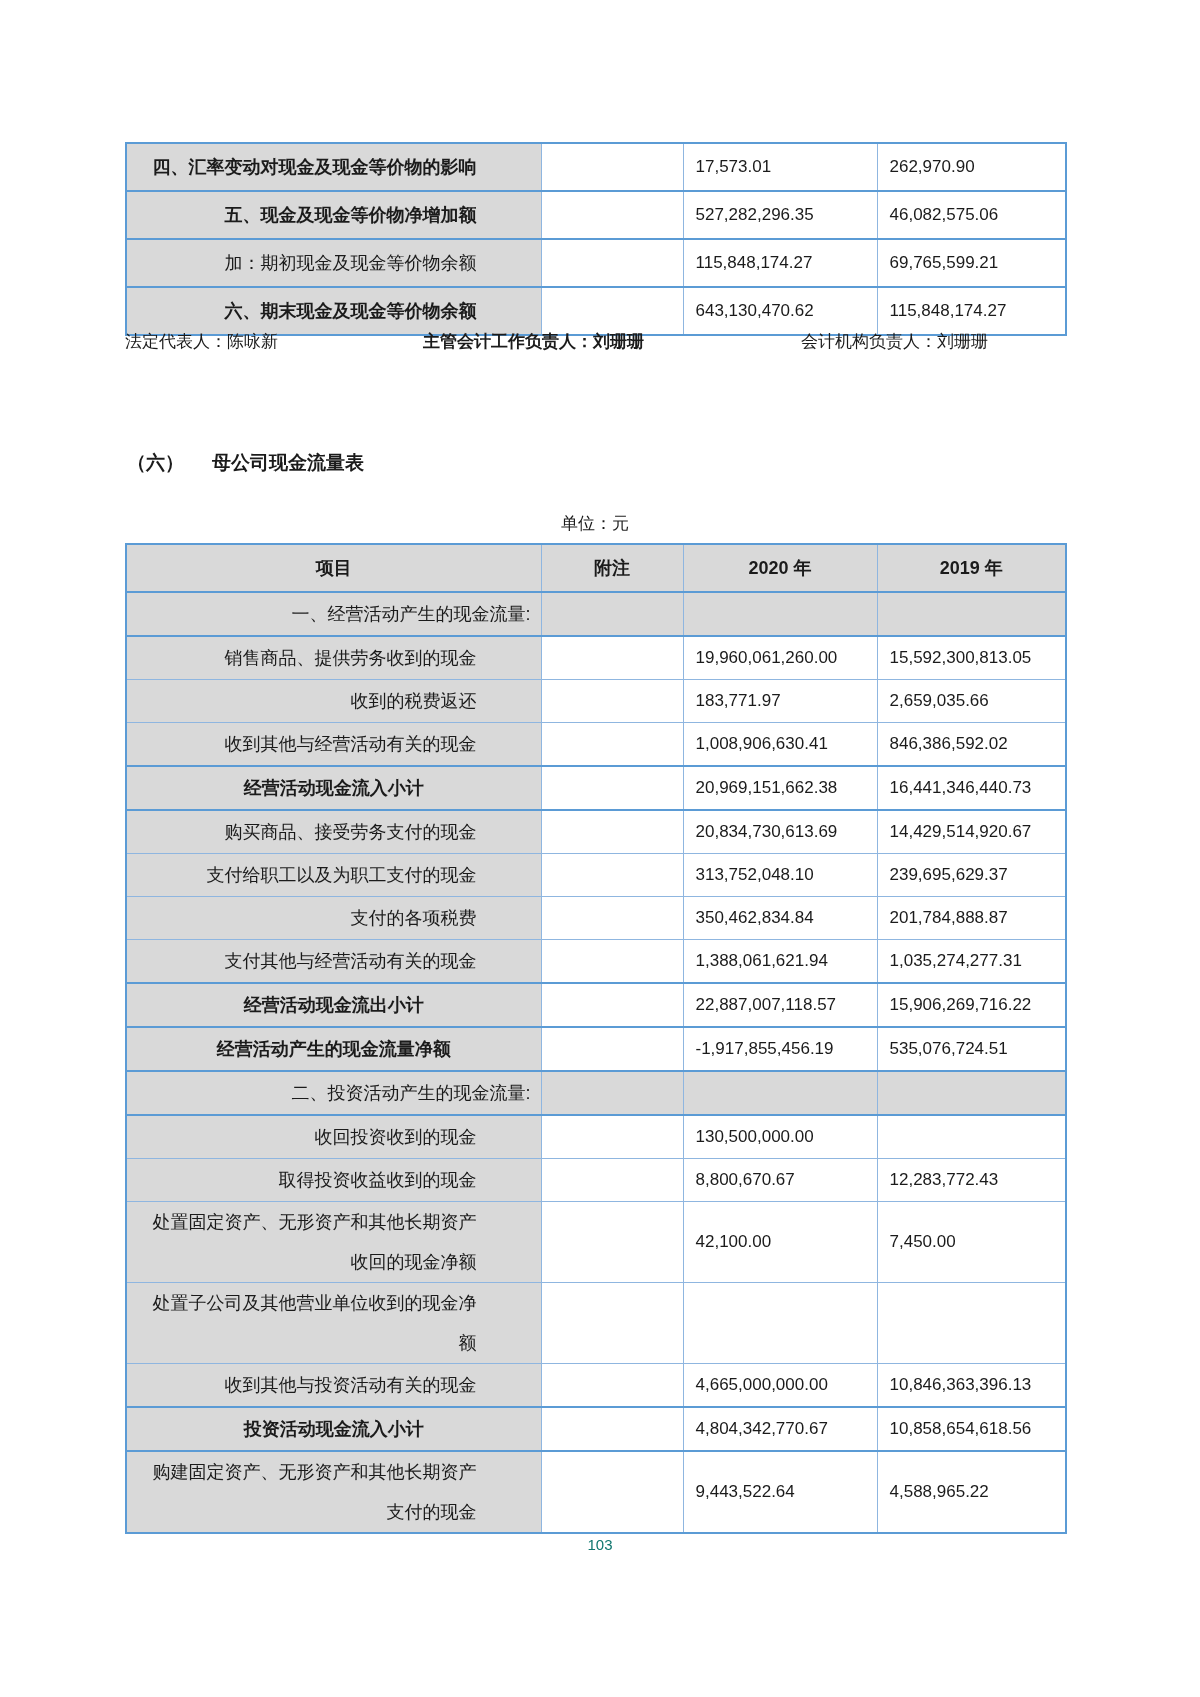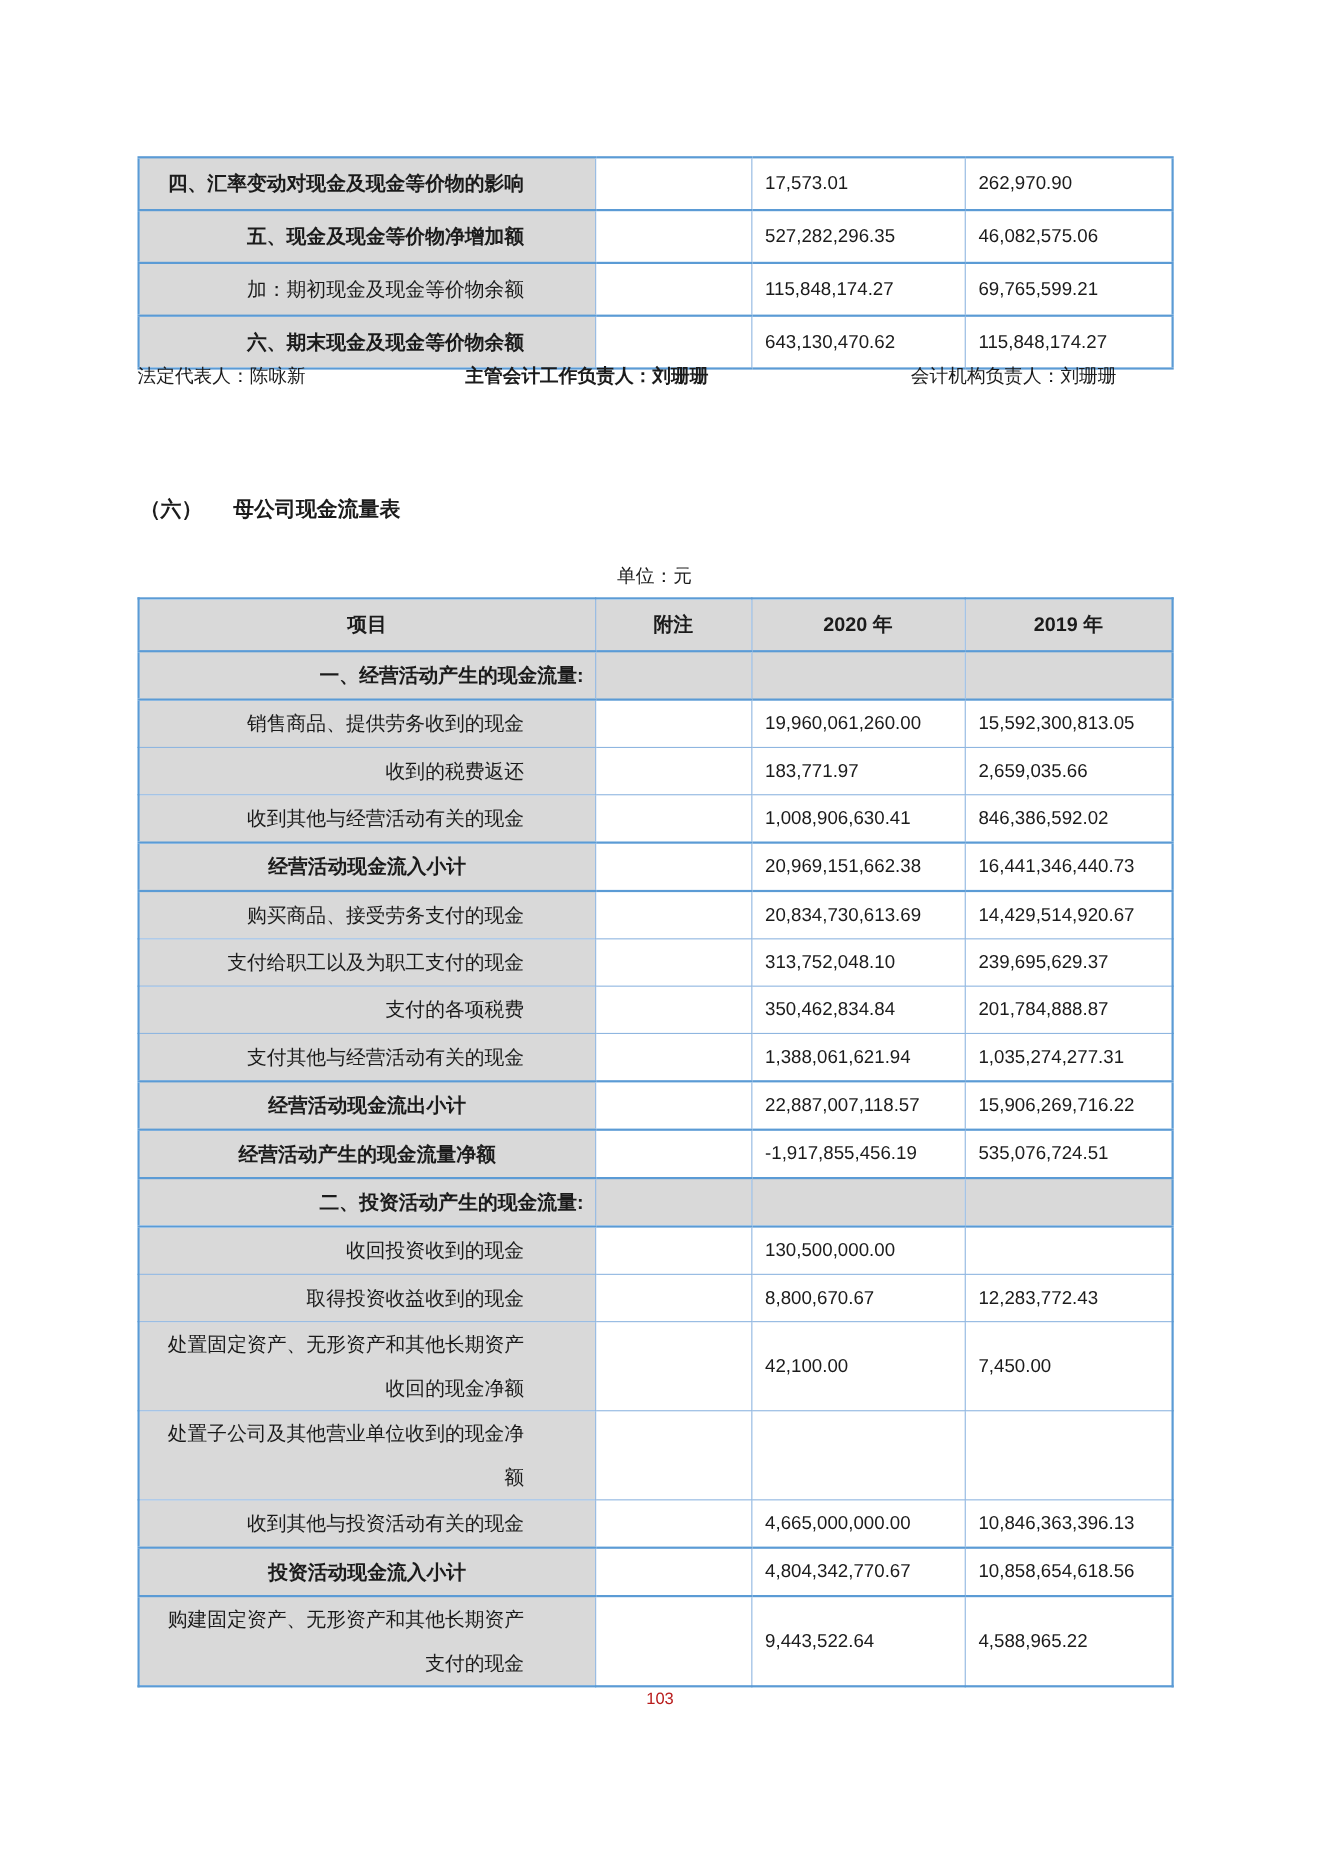--- a/index.html
+++ b/index.html
@@ -38,37 +38,37 @@
   .main-tbl th{
     height:44px;line-height:44px;background:#d9d9d9;
     font-weight:700;text-align:center;font-size:18px;
     border-bottom:2px solid #5b9bd5;
   }
   .main-tbl td{height:40px;line-height:40px;}
   .main-tbl tr.section td{
     background:#d9d9d9;
     border-top:2px solid #5b9bd5;border-bottom:2px solid #5b9bd5;
   }
-  .main-tbl tr.section .c-label{font-weight:700;padding:0 10px 0 12px;}
+  .main-tbl tr.section .c-label{font-weight:400;padding:0 10px 0 12px;}
   .main-tbl tr.subtotal td{border-top:2px solid #5b9bd5;border-bottom:2px solid #5b9bd5;}
   .main-tbl tr.subtotal .c-label{font-weight:700;text-align:center;padding:0 10px;}
 
   
   .signatures{position:absolute;left:125px;top:330px;width:960px;height:24px;font-size:17px;}
   .signatures span{position:absolute;top:0;white-space:nowrap;}
   .sig-1{left:0;}
   .sig-2{left:298px;font-weight:bold;}
-  .sig-3{left:676px;margin-left:27px;}
+  .sig-3{left:676px;}
 
   .heading{position:absolute;left:127px;top:450px;margin:0;font-size:19px;font-weight:700;white-space:nowrap;}
   .heading .idx{margin-right:28px;}
 
   .unit-line{position:absolute;left:125px;top:512px;width:940px;text-align:center;font-size:17px;}
 
-  .page-number{position:absolute;left:0;top:1536px;width:1200px;text-align:center;font-size:15px;color:#b91c1c;}
+  .page-number{position:absolute;left:0;top:1536px;width:1200px;text-align:center;font-size:15px;color:#0f766e;}
 </style>
 </head>
 <body>
 
 <div class="page">
 
   <table class="tbl top-tbl">
     <colgroup>
       <col style="width:415px">
         <col style="width:142px">

